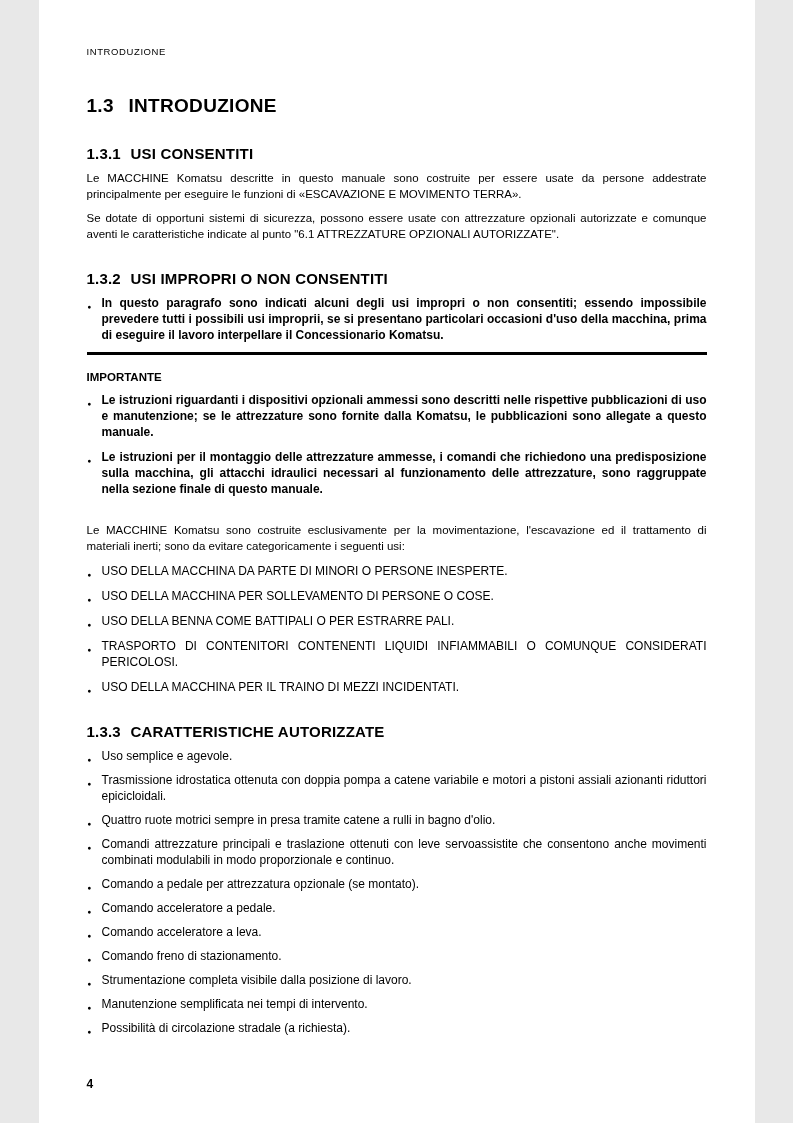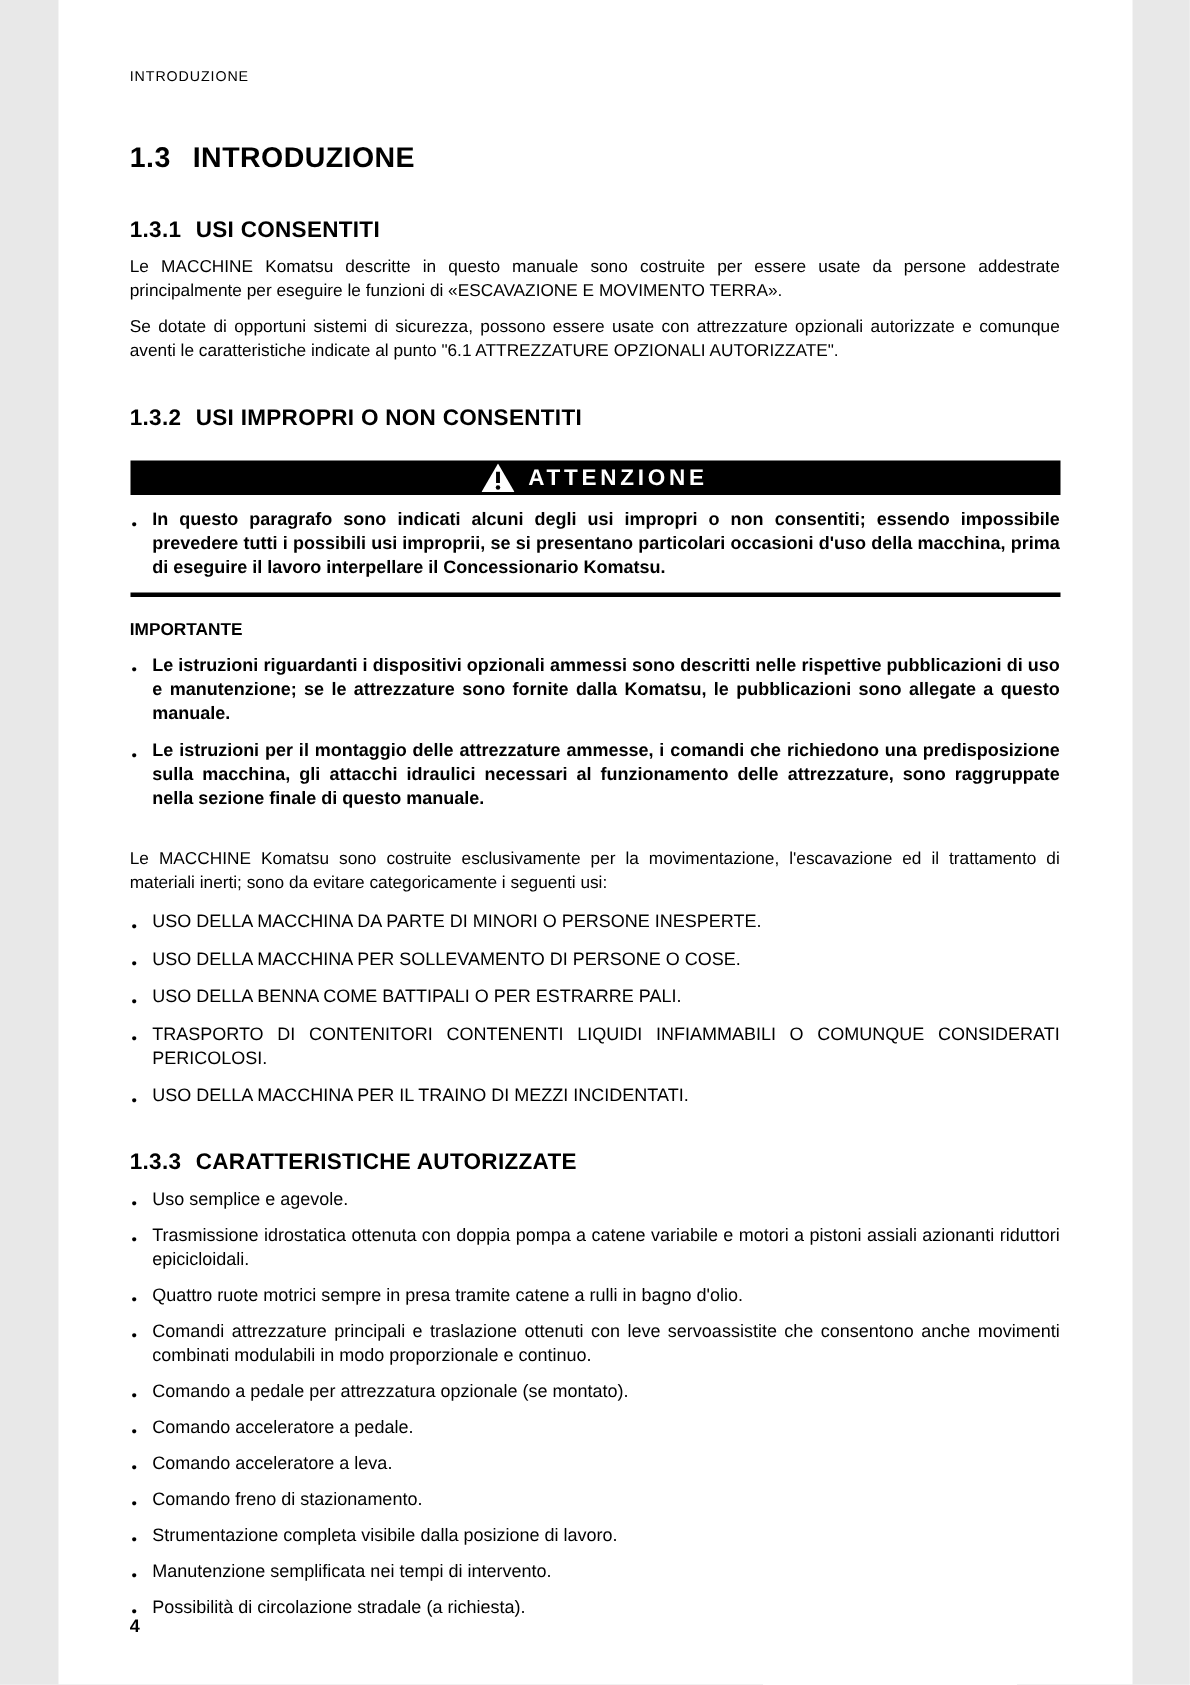--- a/index.html
+++ b/index.html
@@ -119,30 +119,20 @@
       <span class="sec-num">1.3.1</span><span>USI CONSENTITI</span>
     </h2>
 
     <p class="body-text para">Le MACCHINE Komatsu descritte in questo manuale sono costruite per essere usate da persone addestrate principalmente per eseguire le funzioni di «ESCAVAZIONE E MOVIMENTO TERRA».</p>
     <p class="body-text para">Se dotate di opportuni sistemi di sicurezza, possono essere usate con attrezzature opzionali autorizzate e comunque aventi le caratteristiche indicate al punto "6.1 ATTREZZATURE OPZIONALI AUTORIZZATE".</p>
 
     <h2 class="sec-h2">
       <span class="sec-num">1.3.2</span><span>USI IMPROPRI O NON CONSENTITI</span>
     </h2>
 
-    <div class="warning-banner">
-      <span class="warning-icon">
-        <svg width="22" height="19" viewBox="0 0 22 19" aria-hidden="true">
-          <path d="M11 0 L22 19 L0 19 Z" fill="#ffffff"></path>
-          <rect x="9.7" y="5.5" width="2.6" height="7.5" fill="#000000"></rect>
-          <circle cx="11" cy="16" r="1.5" fill="#000000"></circle>
-        </svg>
-      </span>
-      <span class="warning-label">ATTENZIONE</span>
-    </div>
 
     <ul class="bullets warning-list">
       <li class="bullet bold">In questo paragrafo sono indicati alcuni degli usi impropri o non consentiti; essendo impossibile prevedere tutti i possibili usi improprii, se si presentano particolari occasioni d'uso della macchina, prima di eseguire il lavoro interpellare il Concessionario Komatsu.</li>
     </ul>
 
     <div class="thick-rule"></div>
 
     <div class="important-label">IMPORTANTE</div>
 
     <ul class="bullets important-list">

